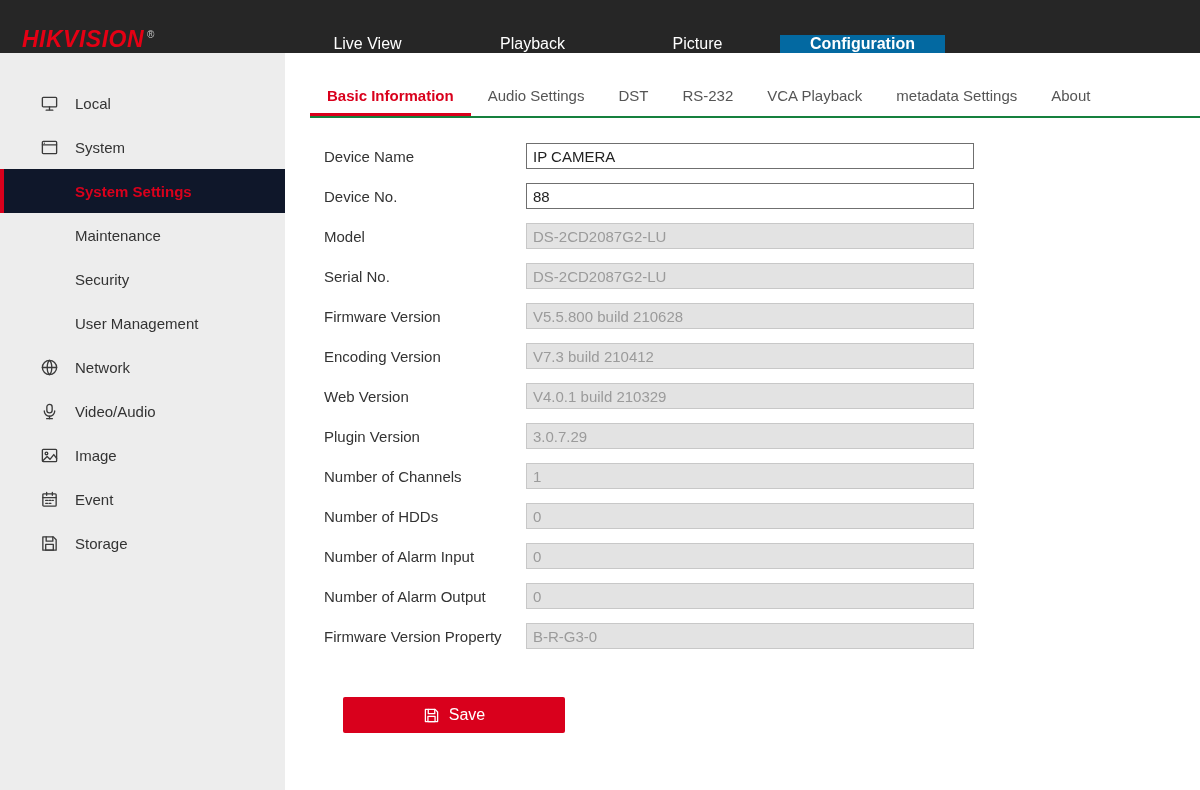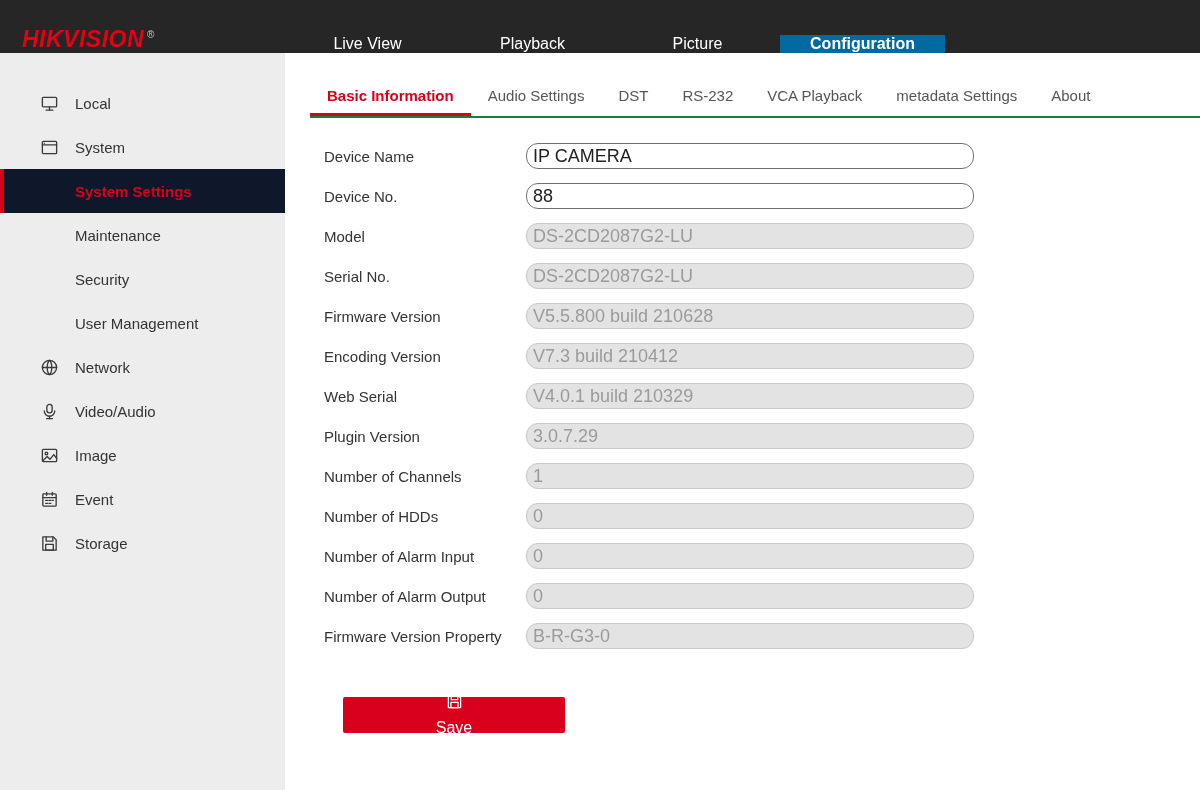--- a/index.html
+++ b/index.html
@@ -27,25 +27,25 @@
 
   
   .content { flex: 1; background: #fff; padding-left: 25px; }
   .tabs { margin-top: 23px; border-bottom: 2px solid #15803d; display: flex; height: 42px; }
   .tab { padding: 0 17px; line-height: 40px; font-size: 15px; color: #555; cursor: pointer; border-bottom: 3px solid transparent; }
   .tab.active { color: #d9001c; font-weight: bold; border-bottom: 3px solid #d9001c; }
 
   .form { margin-top: 25px; margin-left: 14px; }
   .form-row { display: flex; align-items: center; margin-bottom: 14px; }
   .form-label { width: 202px; font-size: 15px; color: #333; flex-shrink: 0; }
-  .form-input { width: 448px; height: 26px; font-size: 18px; padding: 0 6px; font-family: "Liberation Sans", sans-serif; border-radius: 12px; }
+  .form-input { width: 448px; height: 26px; font-size: 15px; padding: 0 6px; font-family: "Liberation Sans", sans-serif; }
   .form-input.editable { border: 1px solid #6f6f6f; background: #fff; color: #222; }
   .form-input.readonly { border: 1px solid #c8c8c8; background: #e3e3e3; color: #9b9b9b; }
 
-  .save-btn { margin-top: 48px; margin-left: 33px; width: 222px; height: 36px; background: #d9001c; border: none; border-radius: 2px; color: #fff; font-size: 16px; font-family: "Liberation Sans", sans-serif; display: flex; align-items: center; justify-content: center; gap: 9px; cursor: pointer; flex-direction: column; }
+  .save-btn { margin-top: 48px; margin-left: 33px; width: 222px; height: 36px; background: #d9001c; border: none; border-radius: 2px; color: #fff; font-size: 16px; font-family: "Liberation Sans", sans-serif; display: flex; align-items: center; justify-content: center; gap: 9px; cursor: pointer; }
   .save-btn .bi { width: 17px; height: 17px; display: inline-flex; }
   .bi svg { width: 100%; height: 100%; stroke: #fff; fill: none; stroke-width: 1.5; stroke-linecap: round; stroke-linejoin: round; }
 </style>
 </head>
 <body>
 
 <div class="topbar">
   <div class="logo">
     <span class="logo-text">HIKVISION</span>
     <span class="logo-reg">®</span>
@@ -176,21 +176,21 @@
       </div>
       <div class="form-row">
         <label class="form-label">Firmware Version</label>
         <input class="form-input readonly" readonly="" value="V5.5.800 build 210628" style="">
       </div>
       <div class="form-row">
         <label class="form-label">Encoding Version</label>
         <input class="form-input readonly" readonly="" value="V7.3 build 210412" style="">
       </div>
       <div class="form-row">
-        <label class="form-label">Web Serial</label>
+        <label class="form-label">Web Version</label>
         <input class="form-input readonly" readonly="" value="V4.0.1 build 210329" style="">
       </div>
       <div class="form-row">
         <label class="form-label">Plugin Version</label>
         <input class="form-input readonly" readonly="" value="3.0.7.29" style="">
       </div>
       <div class="form-row">
         <label class="form-label">Number of Channels</label>
         <input class="form-input readonly" readonly="" value="1" style="">
       </div>

